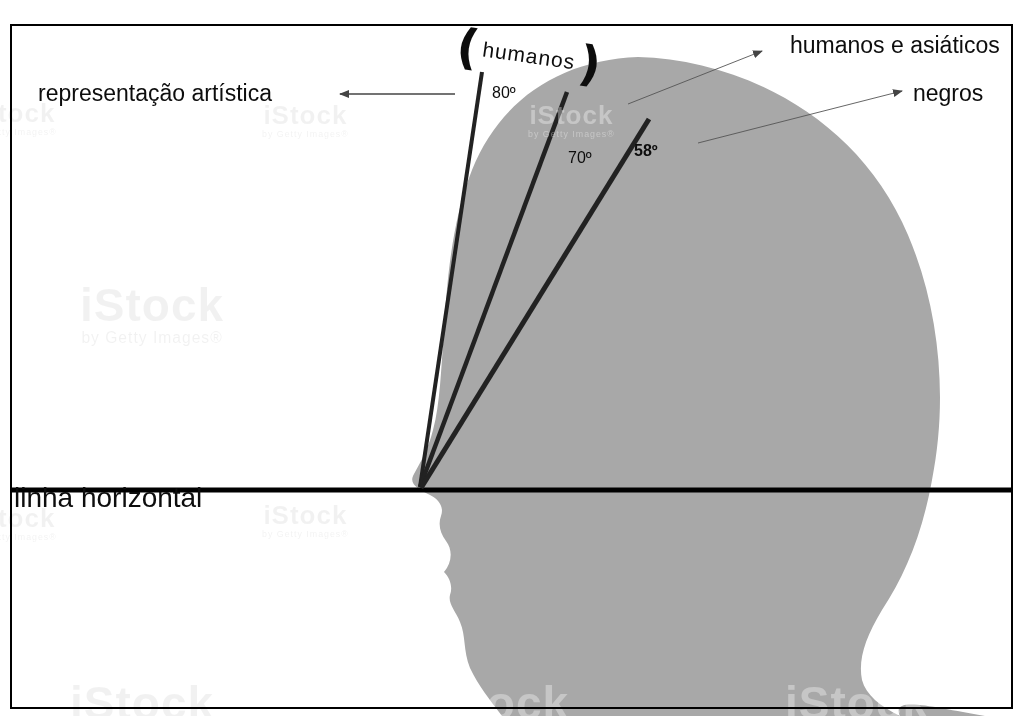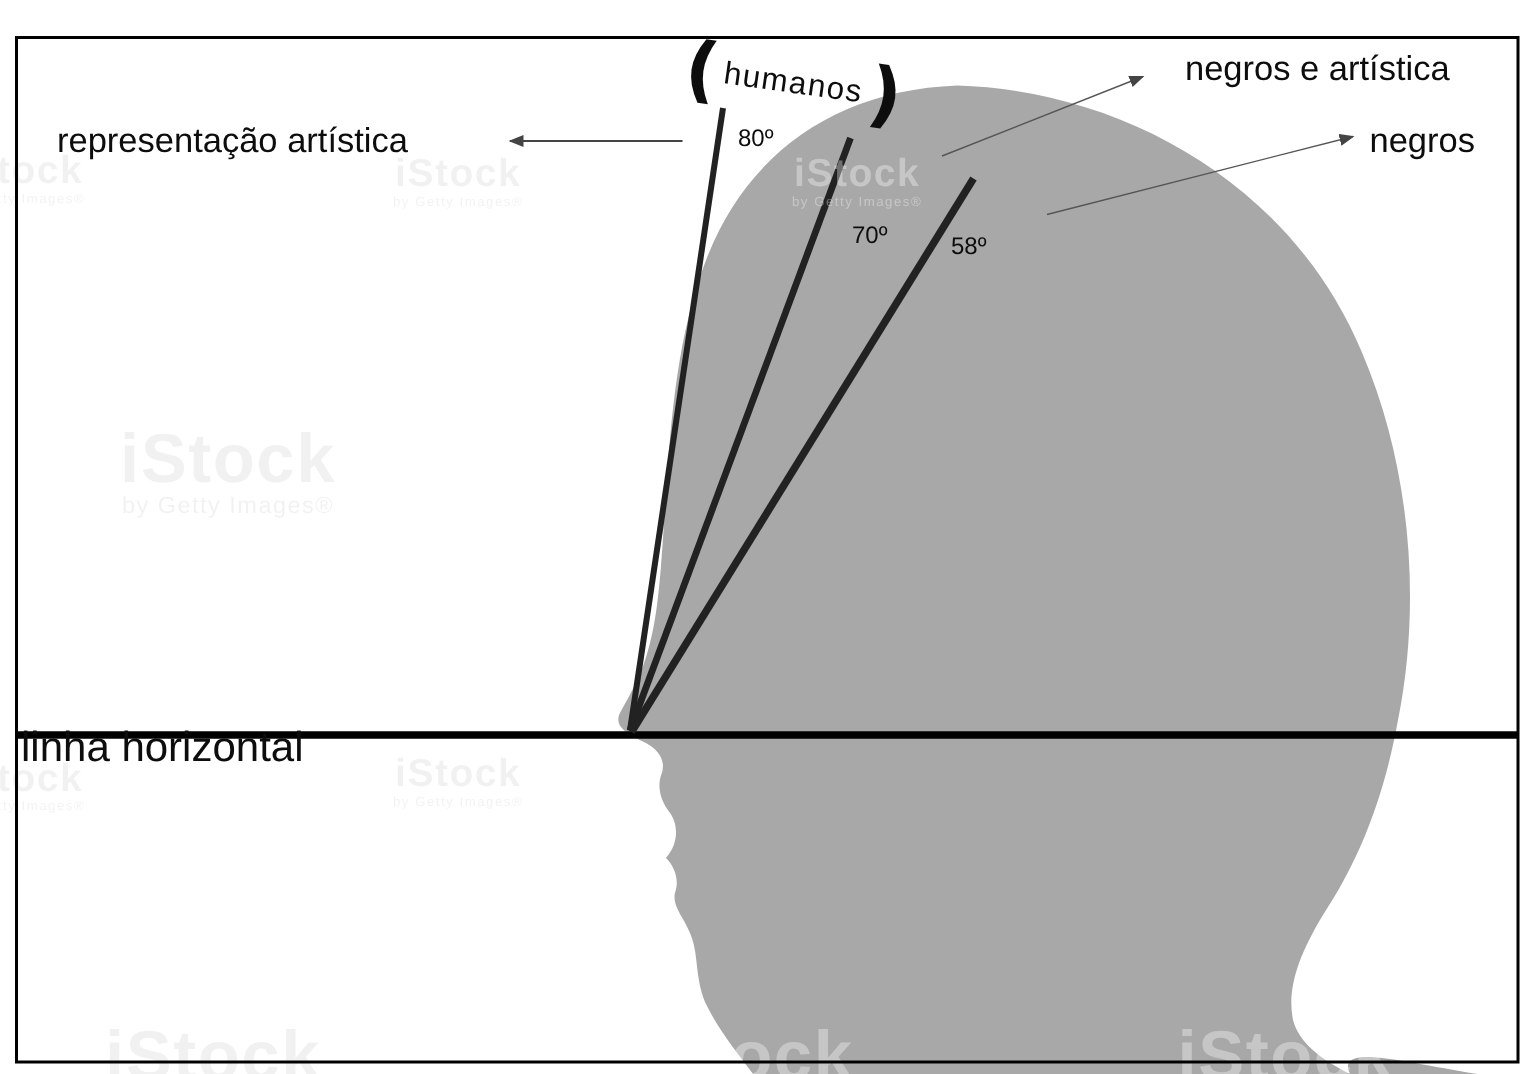--- a/index.html
+++ b/index.html
@@ -13,21 +13,21 @@
     border:2px solid #000;box-sizing:border-box;pointer-events:none;
   }
   .lbl{position:absolute;font-size:23px;white-space:nowrap;}
   .angle-lbl{position:absolute;font-size:16px;white-space:nowrap;text-align:center;}
   #lbl-artistic{left:38px;top:80px;text-align:right;}
   #lbl-negros{left:790px;top:32px;}
   #lbl-animais{left:913px;top:80px;}
   #lbl-horizontal{left:14px;top:482px;font-size:28px;}
   #angle-80{left:492px;top:84px;}
   #angle-70{left:568px;top:110px;margin-top:39px;}
-  #angle-58{left:634px;top:156px;}
+  #angle-58{left:634px;top:142px;font-weight:bold;}
   #humanos-group{
     position:absolute;left:460px;top:24px;
     display:flex;align-items:center;gap:2px;
     transform:rotate(8deg);transform-origin:left top;
   }
   #humanos-group .bracket{font-size:48px;line-height:0.9;font-weight:bold;font-family:"DejaVu Sans",sans-serif;}
   #humanos-group .word{font-size:21px;letter-spacing:1px;padding:0 2px;}
   
   .wm{position:absolute;font-weight:bold;line-height:1;text-align:center;pointer-events:none;user-select:none;}
   .wm .wm-brand{display:block;letter-spacing:1px;}
@@ -121,21 +121,21 @@
 
   <div id="frame"></div>
 
   <div id="humanos-group">
     <span class="bracket">(</span>
     <span class="word">humanos</span>
     <span class="bracket">)</span>
   </div>
 
   <div id="lbl-artistic" class="lbl">representação artística</div>
-  <div id="lbl-negros" class="lbl">negros e artística</div>
+  <div id="lbl-negros" class="lbl">humanos e asiáticos</div>
   <div id="lbl-animais" class="lbl">negros</div>
   <div id="lbl-horizontal" class="lbl">linha horizontal</div>
 
   <div id="angle-80" class="angle-lbl">80º</div>
   <div id="angle-70" class="angle-lbl">70º</div>
   <div id="angle-58" class="angle-lbl">58º</div>
 
 </div>
 
 </body></html>

